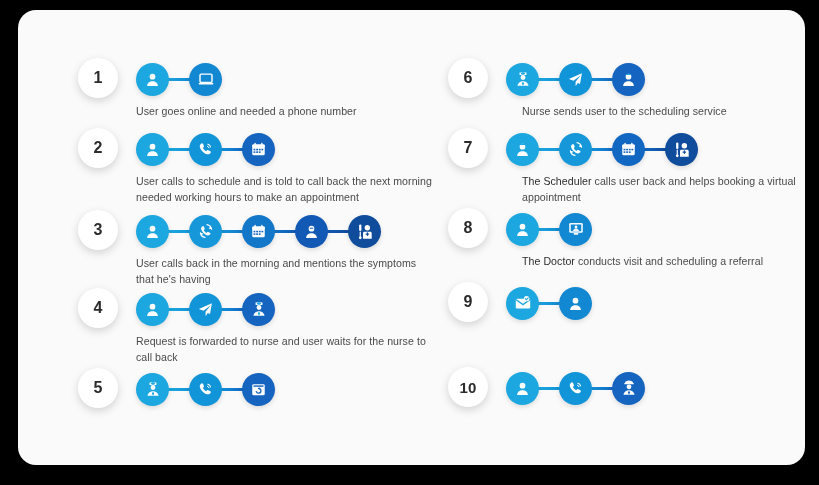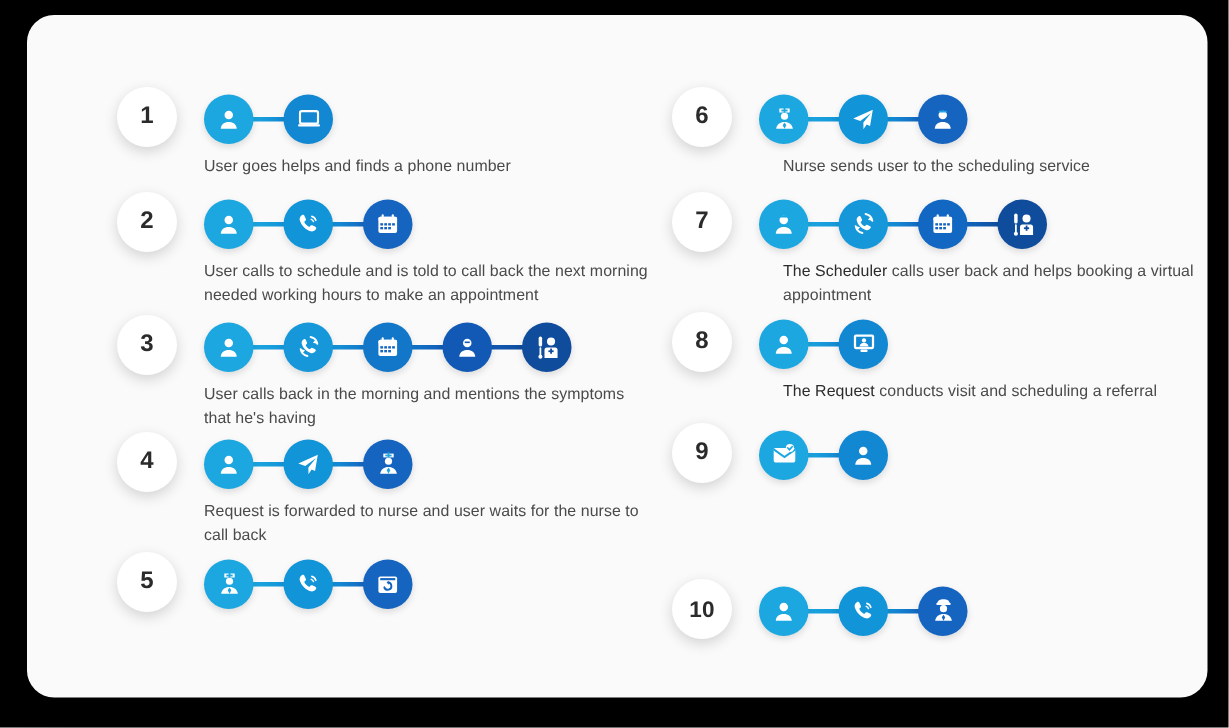--- a/index.html
+++ b/index.html
@@ -58,21 +58,21 @@
           </div>
           <div class="link" style="width: 24px; background: linear-gradient(90deg, rgb(28, 167, 224), rgb(18, 135, 210));"></div>
           <div class="node" style="background: rgb(18, 135, 210);">
             <svg width="18" height="18" viewBox="0 0 24 24">
               <rect x="4" y="5.5" width="16" height="11" rx="1.6" fill="none" stroke="#fff" stroke-width="1.9"></rect>
               <rect x="6.4" y="8" width="11.2" height="6.2" fill="#fff" opacity=".0"></rect>
               <rect x="2.2" y="17.2" width="19.6" height="2" rx="1" fill="#fff"></rect>
             </svg>
           </div>
         </div>
-        <div class="desc">User goes helps and finds a phone number</div>
+        <div class="desc">User goes online and needed a phone number</div>
       </div>
       <div class="step" style="top: 118px; left: 0px; width: 100%; height: 70px;">
         <div class="num">2</div>
         <div class="chain">
           <div class="node" style="background: rgb(28, 167, 224);">
             <svg width="17" height="17" viewBox="0 0 24 24">
               <circle cx="12" cy="8" r="4" fill="#fff"></circle>
               <path d="M4.5 21c0-4.1 3.4-6.5 7.5-6.5s7.5 2.4 7.5 6.5z" fill="#fff"></path>
             </svg>
           </div>
@@ -314,21 +314,21 @@
           <div class="node" style="background: rgb(18, 135, 210);">
             <svg width="18" height="18" viewBox="0 0 24 24">
               <rect x="3" y="4" width="18" height="13" rx="1.8" fill="#fff"></rect>
               <rect x="5" y="6" width="14" height="9" fill="#1287D2"></rect>
               <circle cx="12" cy="9.3" r="1.9" fill="#fff"></circle>
               <path d="M8 14.6c.4-2 1.9-3.2 4-3.2s3.6 1.2 4 3.2z" fill="#fff"></path>
               <rect x="8.8" y="17.4" width="6.4" height="2.2" rx="1" fill="#fff"></rect>
             </svg>
           </div>
         </div>
-        <div class="desc"><b>The Request</b><span> conducts visit and scheduling a referral</span></div>
+        <div class="desc"><b>The Doctor</b><span> conducts visit and scheduling a referral</span></div>
       </div>
       <div class="step" style="top: 272px; left: 0px; width: 100%; height: 70px;">
         <div class="num">9</div>
         <div class="chain">
           <div class="node" style="background: rgb(28, 167, 224);">
             <svg width="18" height="18" viewBox="0 0 24 24">
               <rect x="2.4" y="6.2" width="19.2" height="13" rx="1.6" fill="#fff"></rect>
               <path d="M2.4 7.4L12 14.2l9.6-6.8" fill="none" stroke="#1CA7E0" stroke-width="1.8"></path>
               <circle cx="16.8" cy="6.2" r="3.6" fill="#fff"></circle>
               <path d="M15 6.2l1.4 1.5 2.4-2.6" fill="none" stroke="#1CA7E0" stroke-width="1.5" stroke-linecap="round"></path>
@@ -336,21 +336,21 @@
           </div>
           <div class="link" style="width: 24px; background: linear-gradient(90deg, rgb(28, 167, 224), rgb(18, 135, 210));"></div>
           <div class="node" style="background: rgb(18, 135, 210);">
             <svg width="17" height="17" viewBox="0 0 24 24">
               <circle cx="12" cy="8" r="4" fill="#fff"></circle>
               <path d="M4.5 21c0-4.1 3.4-6.5 7.5-6.5s7.5 2.4 7.5 6.5z" fill="#fff"></path>
             </svg>
           </div>
         </div>
       </div>
-      <div class="step" style="top: 376px; left: 0px; width: 100%; height: 70px; text-align: right;">
+      <div class="step" style="top: 357px; left: 0px; width: 100%; height: 70px; text-align: right;">
         <div class="num wide">10</div>
         <div class="chain">
           <div class="node" style="background: rgb(28, 167, 224);">
             <svg width="17" height="17" viewBox="0 0 24 24">
               <circle cx="12" cy="8" r="4" fill="#fff"></circle>
               <path d="M4.5 21c0-4.1 3.4-6.5 7.5-6.5s7.5 2.4 7.5 6.5z" fill="#fff"></path>
             </svg>
           </div>
           <div class="link" style="width: 24px; background: linear-gradient(90deg, rgb(28, 167, 224), rgb(18, 148, 216));"></div>
           <div class="node" style="background: rgb(18, 148, 216);">

